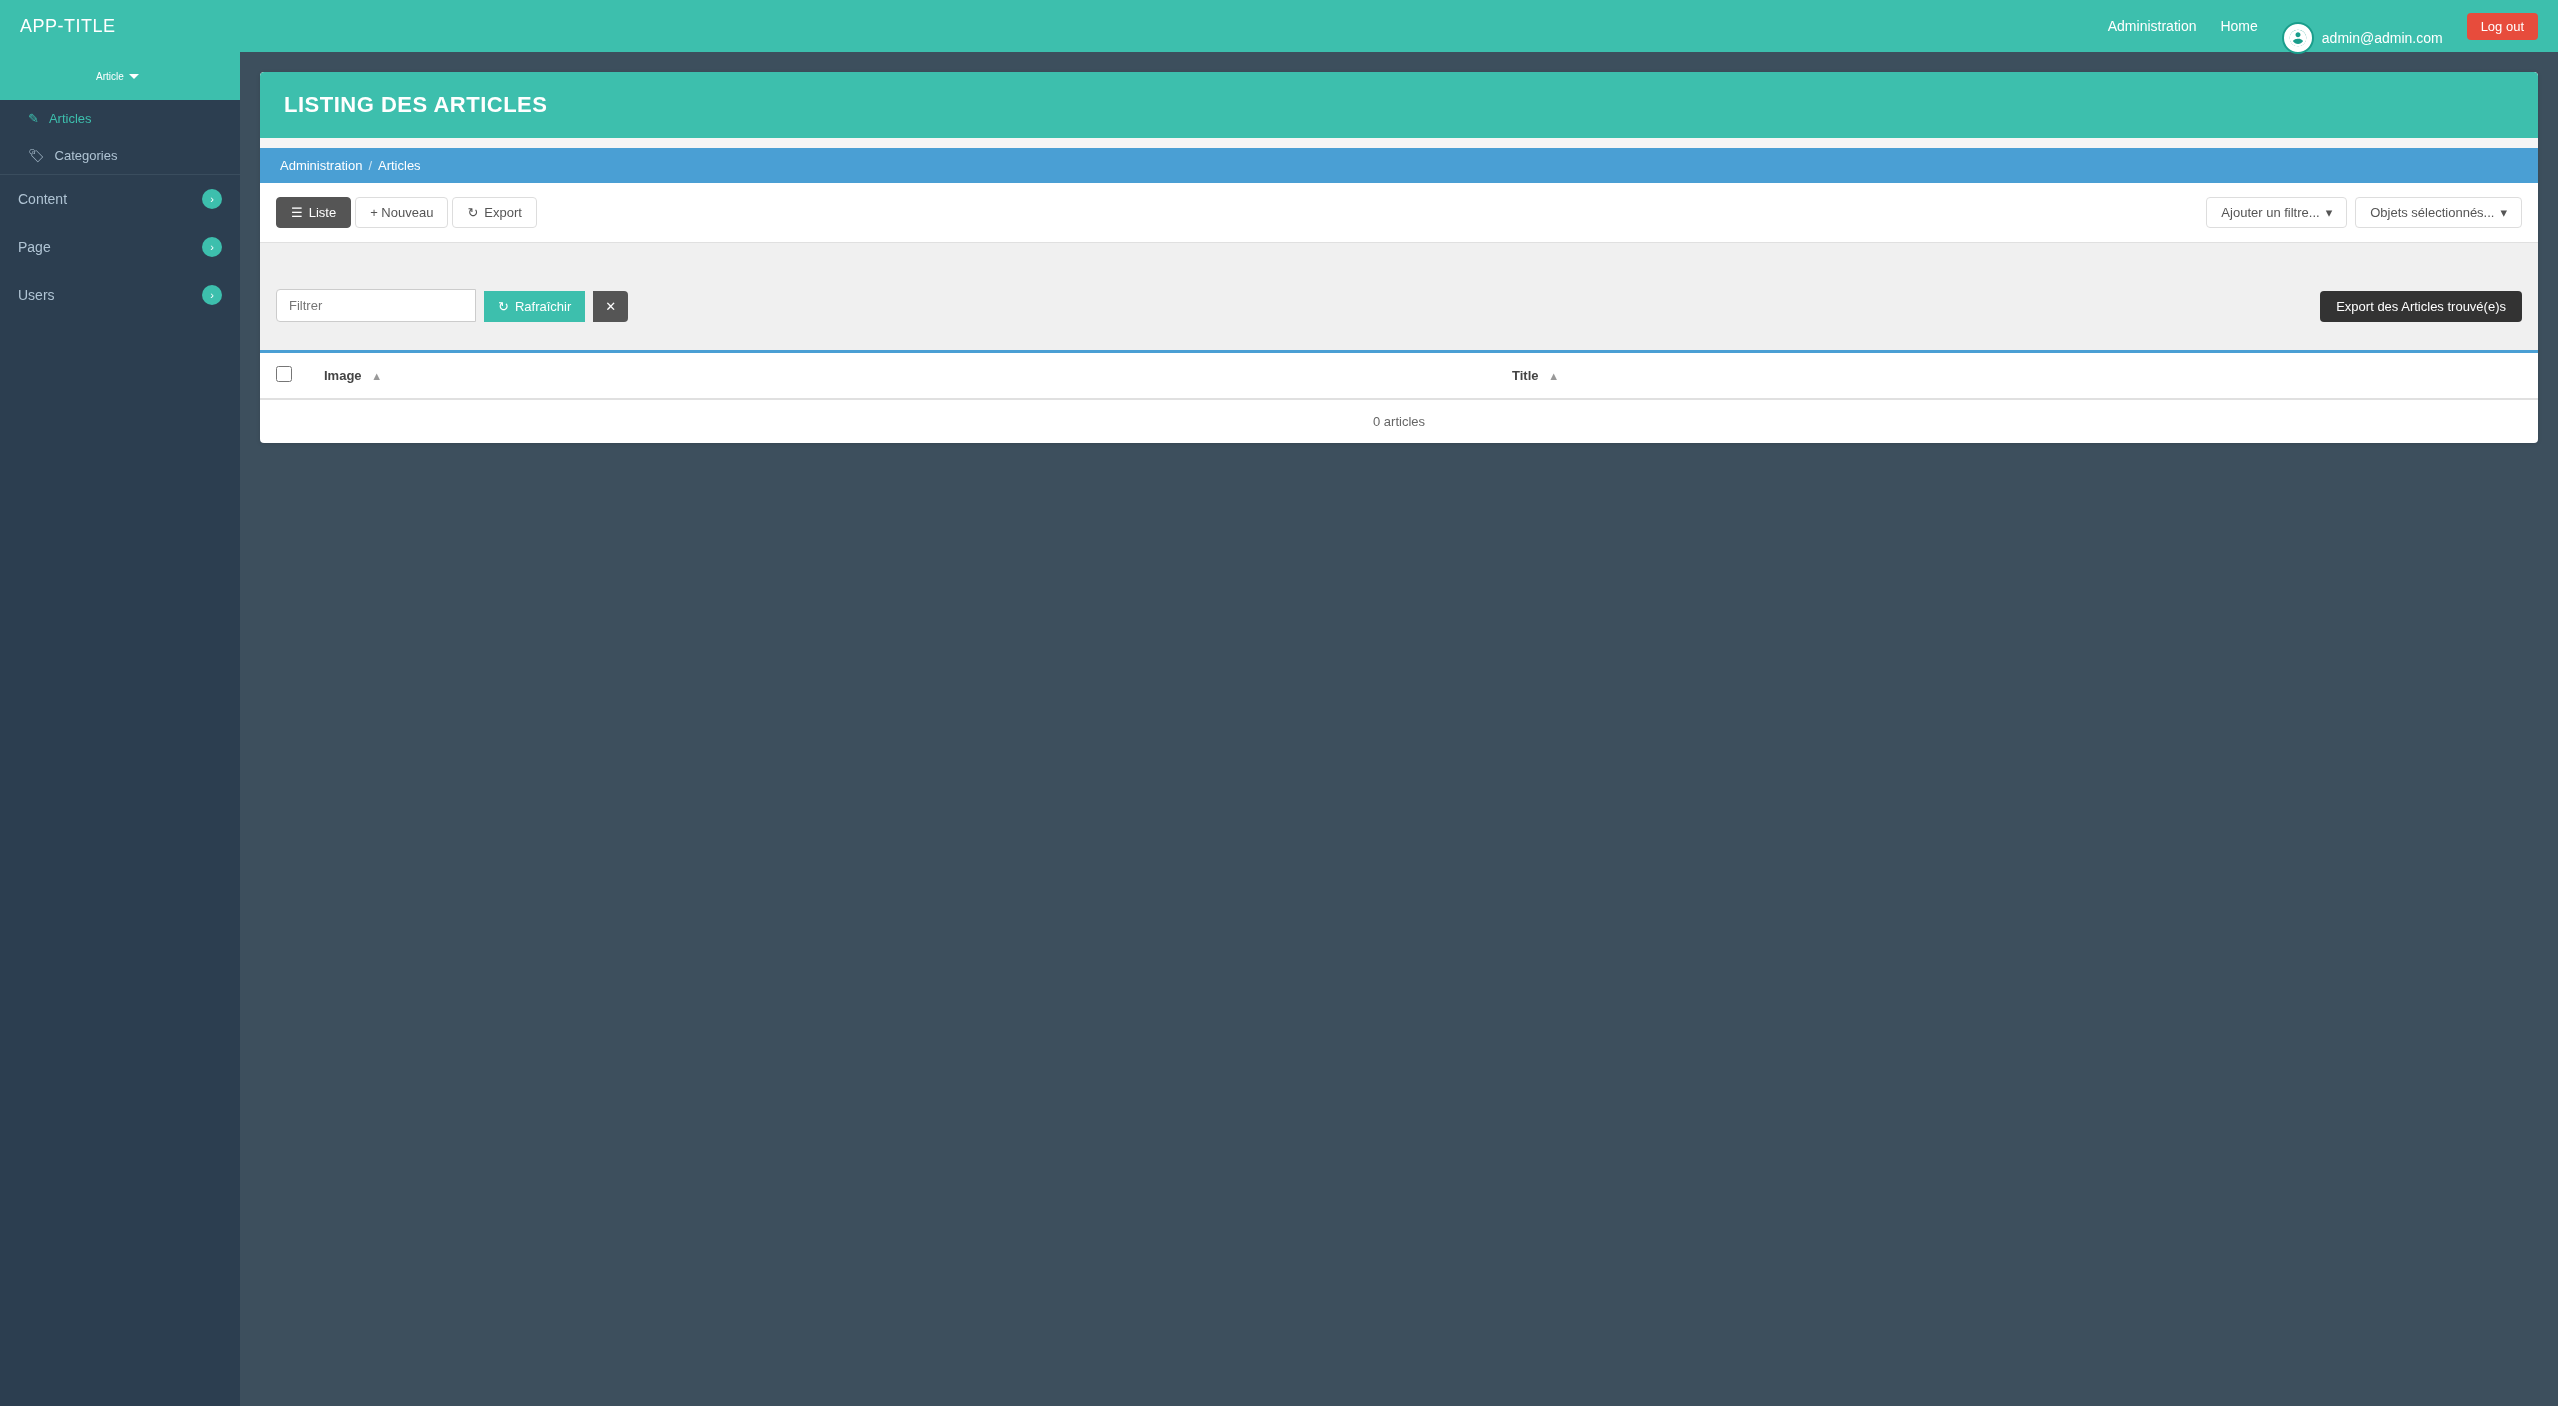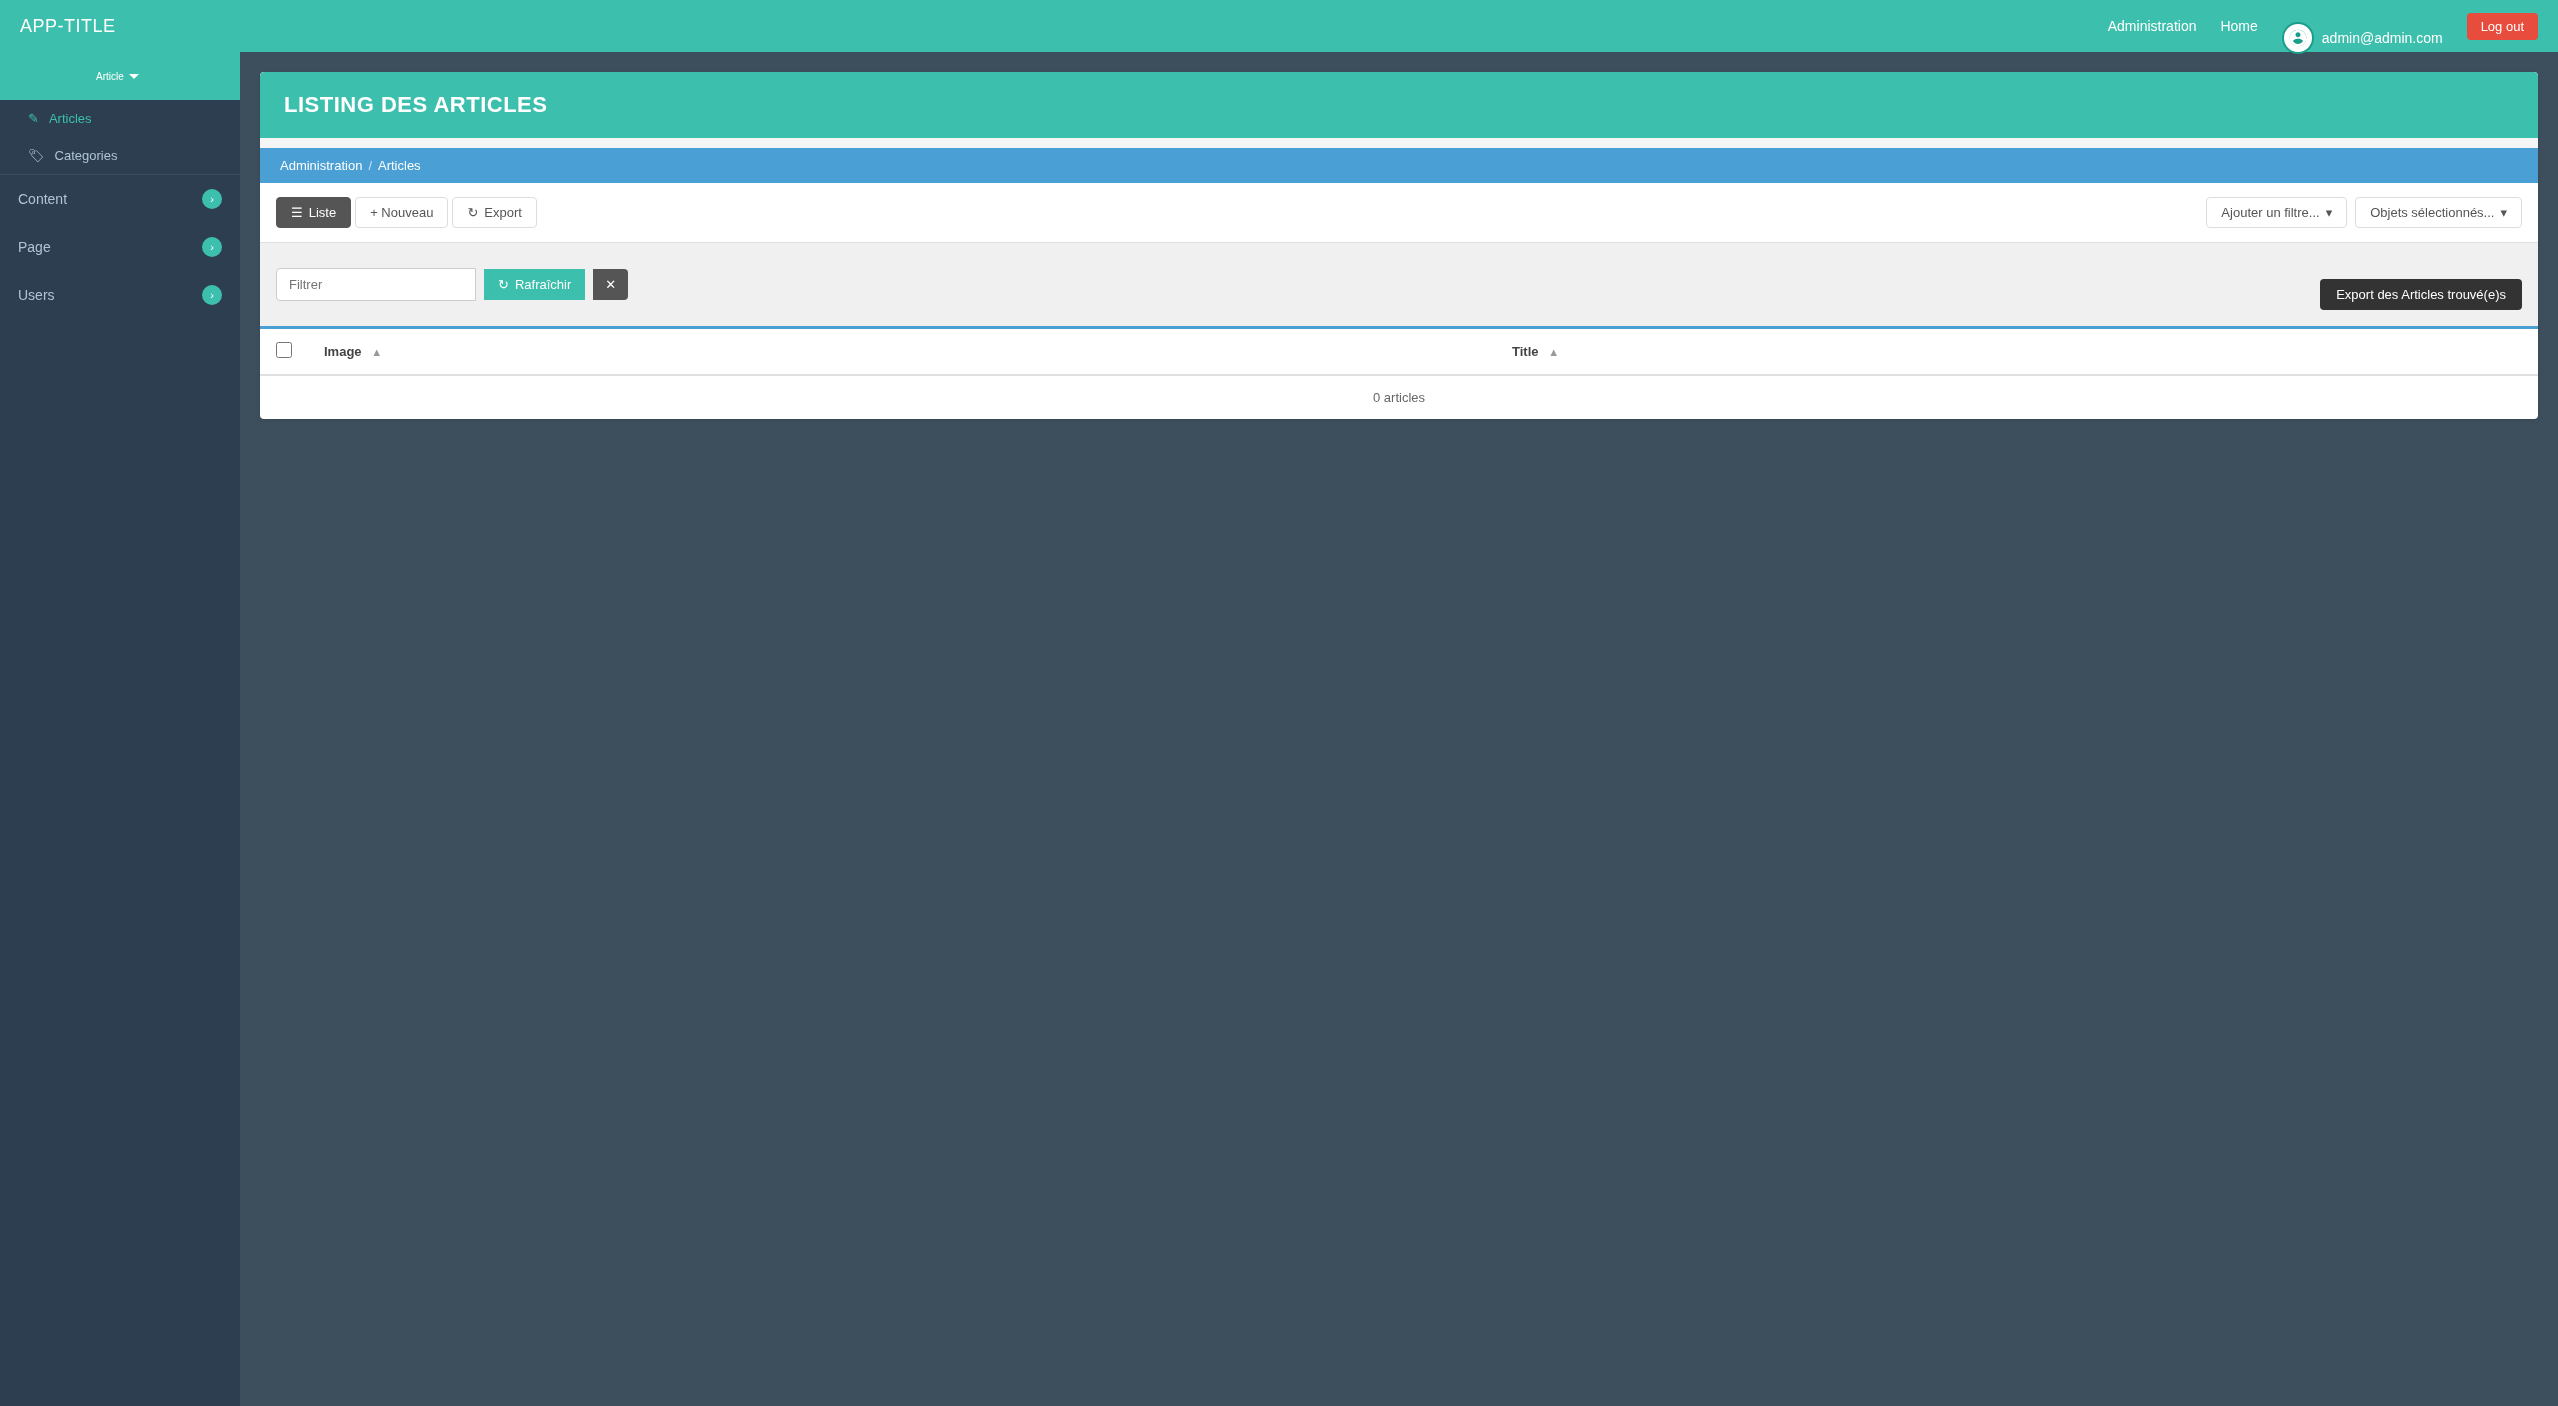--- a/index.html
+++ b/index.html
@@ -218,23 +218,23 @@
       border-radius: 4px;
       background: white;
       color: #555;
       font-size: 13px;
       cursor: pointer;
     }
 
     
     .filter-bar {
       background: #f0f0f0;
-      padding: 16px 16px;
-      display: flex;
-      align-items: center;
+      padding: 28px 16px;
+      display: flex;
+      align-items: flex-end;
       gap: 8px;
     }
     .filter-input {
       padding: 8px 12px;
       border: 1px solid #ccc;
       border-radius: 4px 0 0 4px;
       font-size: 13px;
       width: 200px;
       outline: none;
       background: white;

